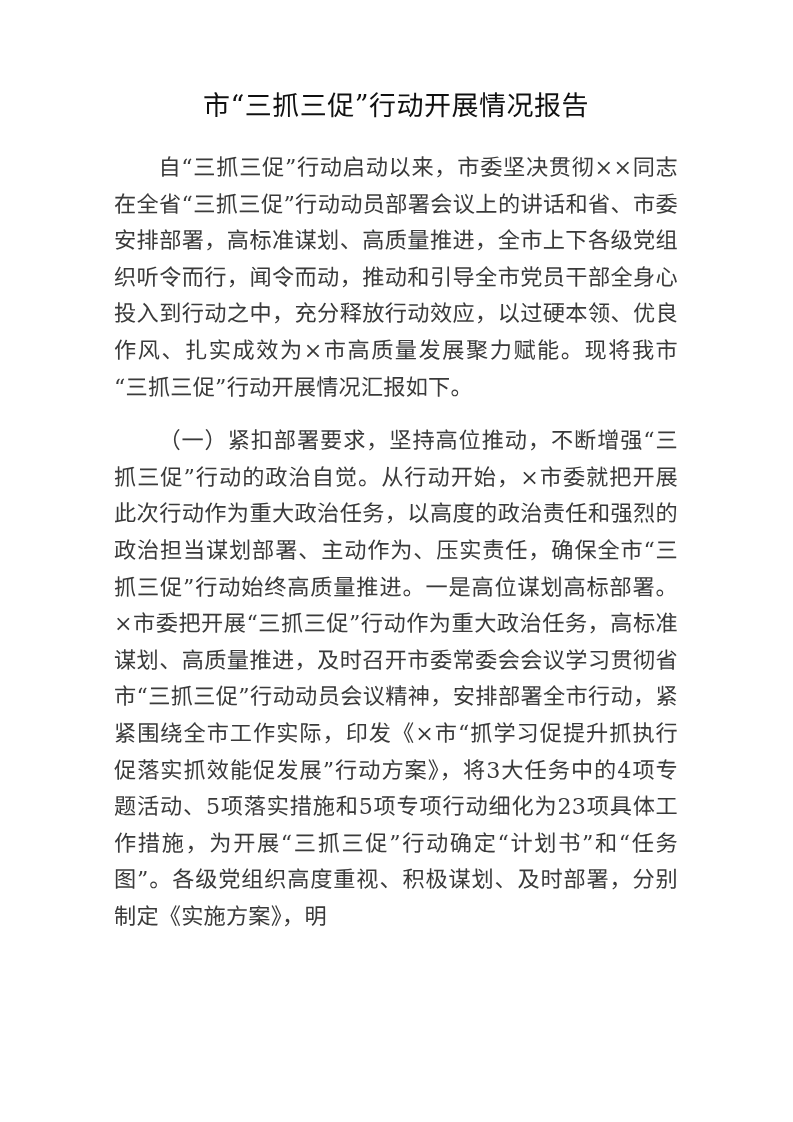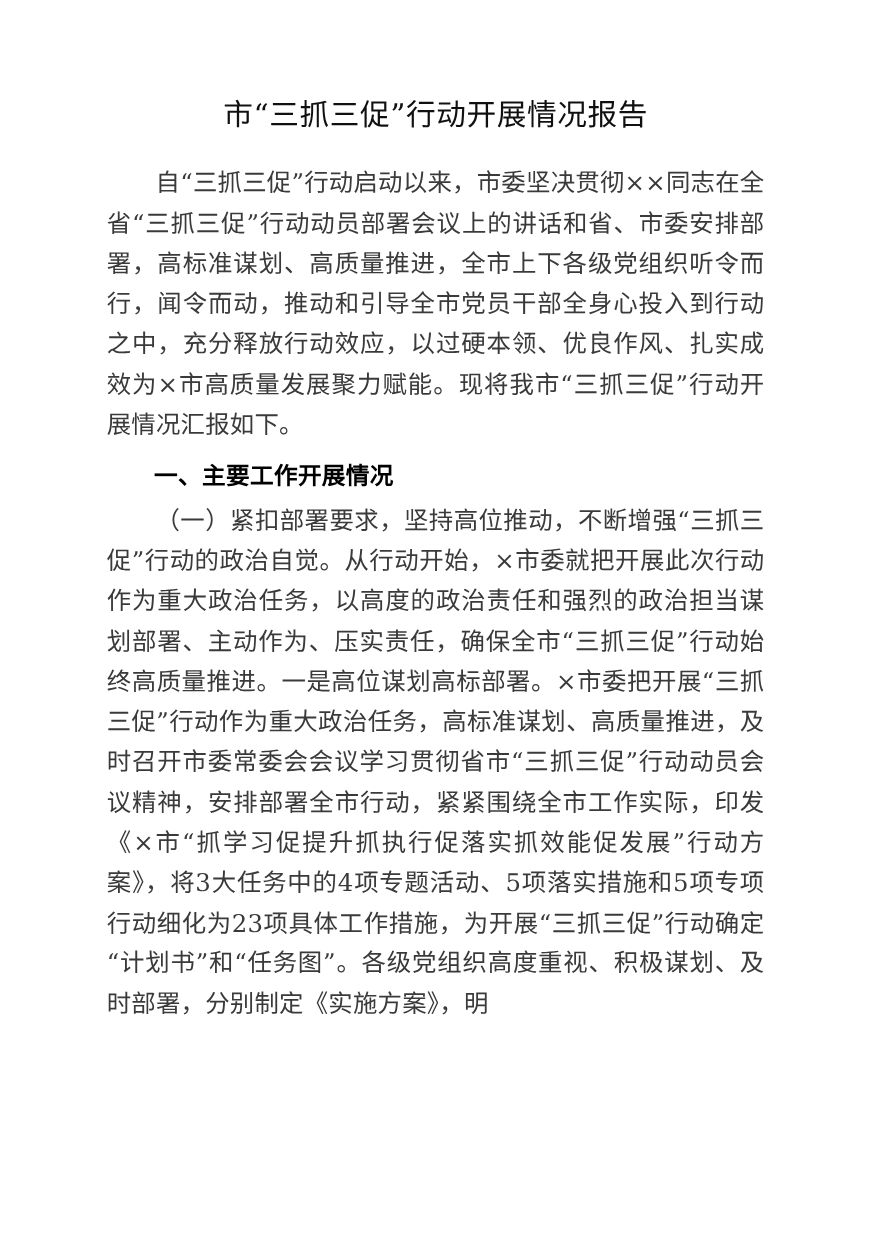--- a/index.html
+++ b/index.html
@@ -46,21 +46,21 @@
 
   
   .para {
     font-family: "DejaVu Serif", "Liberation Serif", serif;
     font-size: 22.2px;
     line-height: 36.6px;
     color: #3a3a3a;
     text-align: justify;
     text-justify: inter-ideograph;
     text-align-last: left;
-    margin: 0;
+    margin: 17px;
     text-indent: 2em;
     letter-spacing: 0.2px;
     word-break: break-all;
   }
 
   .para-first {
     margin-top: 25px;
   }
 
   
@@ -83,18 +83,17 @@
 </head>
 <body>
 
 <div class="page">
   <div class="page-body">
 
     <h1 class="doc-title">市“三抓三促”行动开展情况报告</h1>
 
     <p class="para para-first">自“三抓三促”行动启动以来，市委坚决贯彻××同志在全省“三抓三促”行动动员部署会议上的讲话和省、市委安排部署，高标准谋划、高质量推进，全市上下各级党组织听令而行，闻令而动，推动和引导全市党员干部全身心投入到行动之中，充分释放行动效应，以过硬本领、优良作风、扎实成效为×市高质量发展聚力赋能。现将我市“三抓三促”行动开展情况汇报如下。</p>
 
-    <p class="heading-1 heading-gap-after">一、主要工作开展情况</p>
 
     <p class="para">（一）紧扣部署要求，坚持高位推动，不断增强“三抓三促”行动的政治自觉。从行动开始，×市委就把开展此次行动作为重大政治任务，以高度的政治责任和强烈的政治担当谋划部署、主动作为、压实责任，确保全市“三抓三促”行动始终高质量推进。一是高位谋划高标部署。×市委把开展“三抓三促”行动作为重大政治任务，高标准谋划、高质量推进，及时召开市委常委会会议学习贯彻省市“三抓三促”行动动员会议精神，安排部署全市行动，紧紧围绕全市工作实际，印发《×市“抓学习促提升抓执行促落实抓效能促发展”行动方案》，将3大任务中的4项专题活动、5项落实措施和5项专项行动细化为23项具体工作措施，为开展“三抓三促”行动确定“计划书”和“任务图”。各级党组织高度重视、积极谋划、及时部署，分别制定《实施方案》，明</p>
 
   </div>
 </div>
 
 </body></html>

